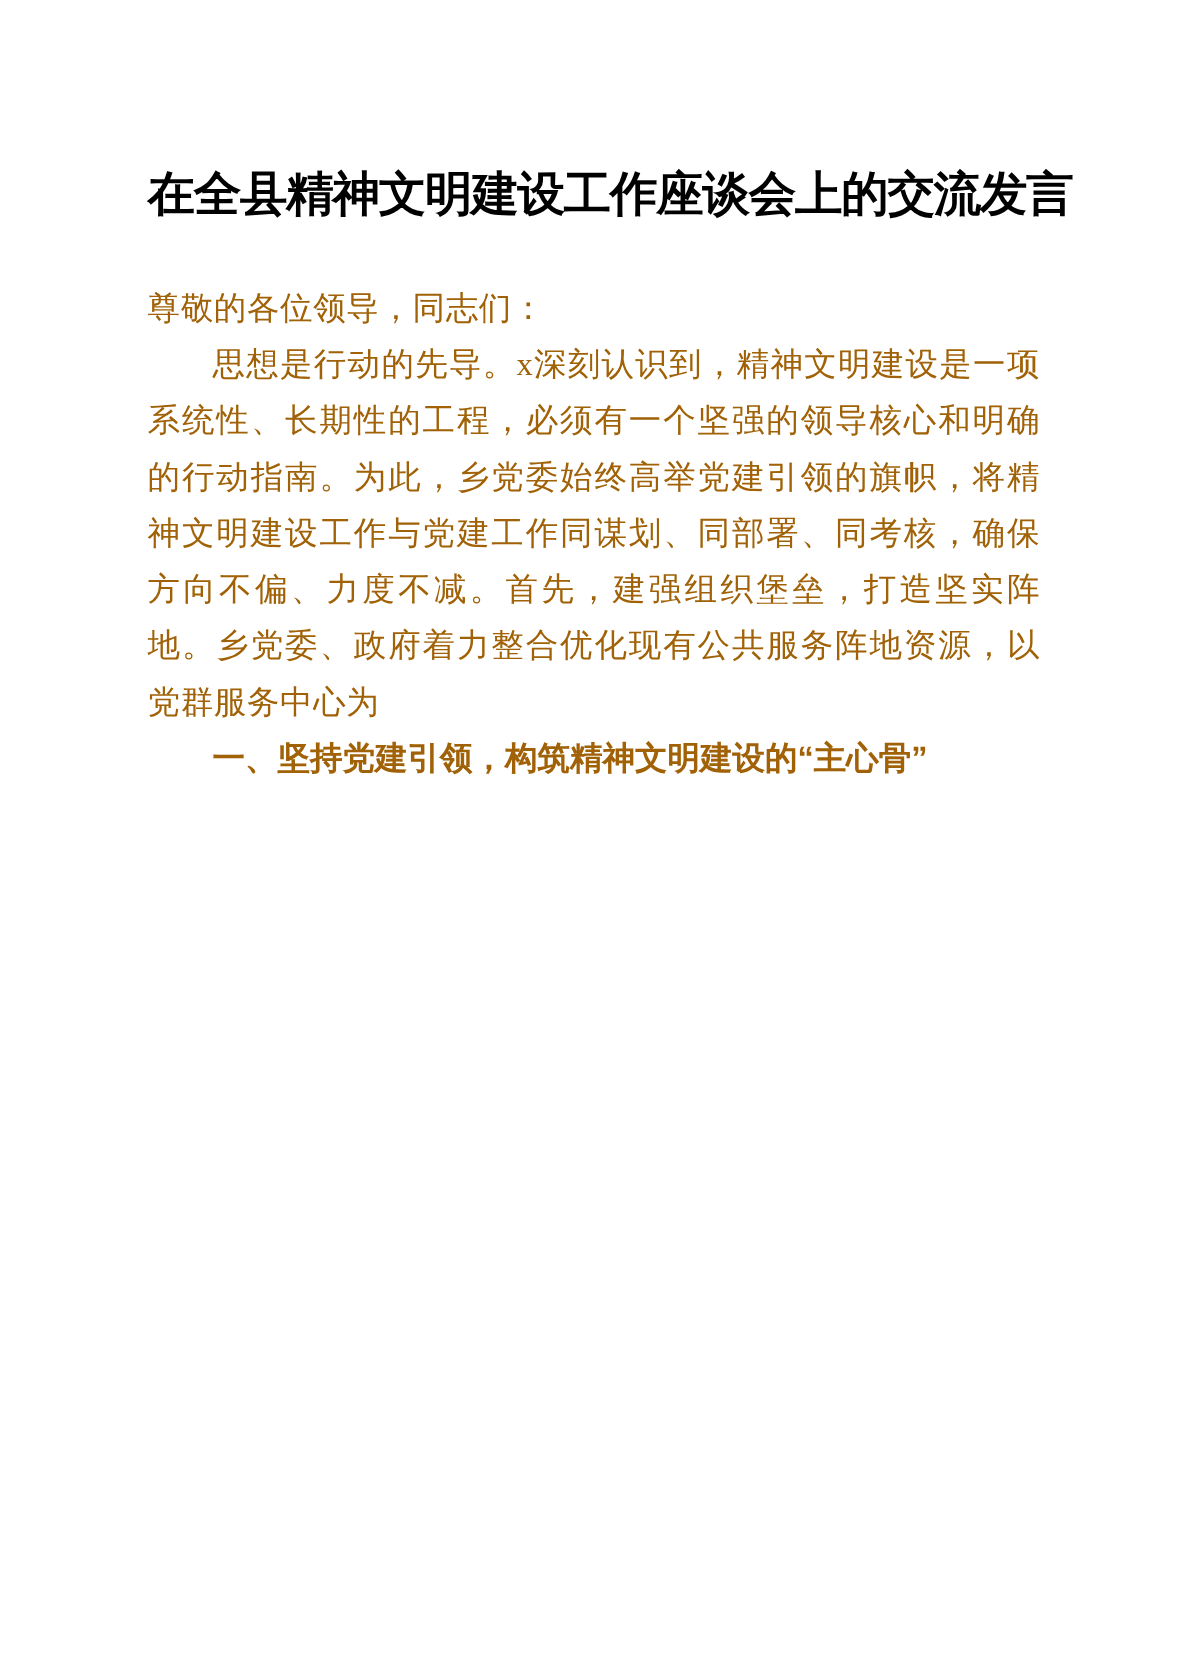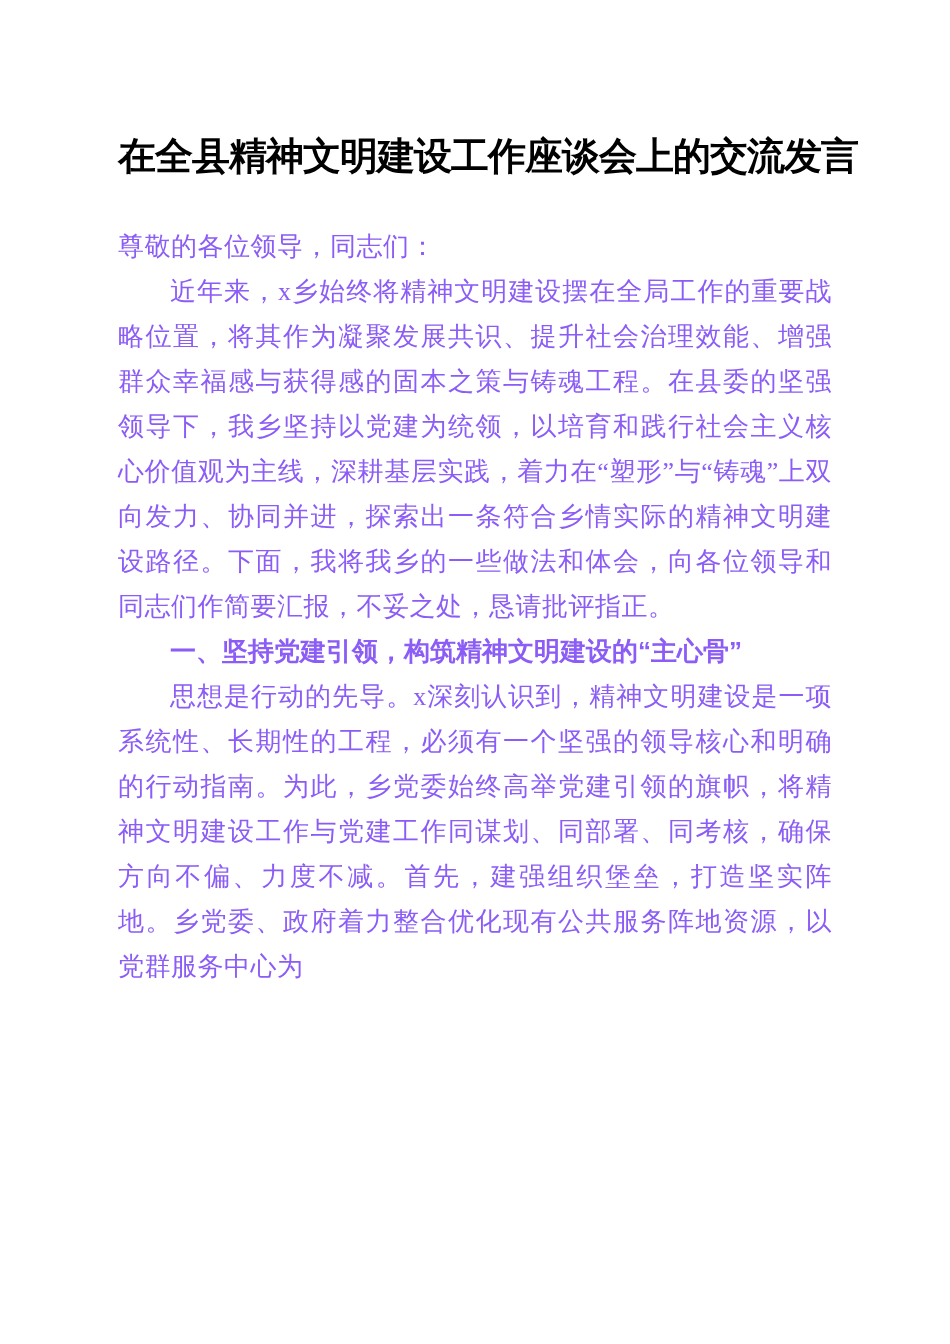--- a/index.html
+++ b/index.html
@@ -28,21 +28,21 @@
     color: #000000;
     white-space: nowrap;
   }
   .doc-body {
     font-family: "Liberation Serif", "DejaVu Serif", serif;
     font-size: 26px;
     line-height: 45px;
     text-align: justify;
     text-justify: inter-ideograph;
     letter-spacing: 0.5px;
-    color: #8b5cf6;
+    color: #a16207;
     margin-top: 36px;
   }
   .doc-body p {
     margin: 0;
     padding: 0;
   }
   .para-salutation {
     text-indent: 0;
   }
   .para-body {
@@ -55,17 +55,16 @@
     letter-spacing: 0;
   }
 </style>
 </head>
 <body>
 
 <div class="page">
   <h1 class="doc-title">在全县精神文明建设工作座谈会上的交流发言</h1>
   <div class="doc-body">
       <p class="para para-salutation">尊敬的各位领导，同志们：</p>
-      <p class="para para-body">近年来，x乡始终将精神文明建设摆在全局工作的重要战略位置，将其作为凝聚发展共识、提升社会治理效能、增强群众幸福感与获得感的固本之策与铸魂工程。在县委的坚强领导下，我乡坚持以党建为统领，以培育和践行社会主义核心价值观为主线，深耕基层实践，着力在“塑形”与“铸魂”上双向发力、协同并进，探索出一条符合乡情实际的精神文明建设路径。下面，我将我乡的一些做法和体会，向各位领导和同志们作简要汇报，不妥之处，恳请批评指正。</p>
+      <p class="para para-body">思想是行动的先导。x深刻认识到，精神文明建设是一项系统性、长期性的工程，必须有一个坚强的领导核心和明确的行动指南。为此，乡党委始终高举党建引领的旗帜，将精神文明建设工作与党建工作同谋划、同部署、同考核，确保方向不偏、力度不减。首先，建强组织堡垒，打造坚实阵地。乡党委、政府着力整合优化现有公共服务阵地资源，以党群服务中心为</p>
       <p class="para para-heading">一、坚持党建引领，构筑精神文明建设的“主心骨”</p>
-      <p class="para para-body">思想是行动的先导。x深刻认识到，精神文明建设是一项系统性、长期性的工程，必须有一个坚强的领导核心和明确的行动指南。为此，乡党委始终高举党建引领的旗帜，将精神文明建设工作与党建工作同谋划、同部署、同考核，确保方向不偏、力度不减。首先，建强组织堡垒，打造坚实阵地。乡党委、政府着力整合优化现有公共服务阵地资源，以党群服务中心为</p>
     </div>
 </div>
 
 </body></html>

